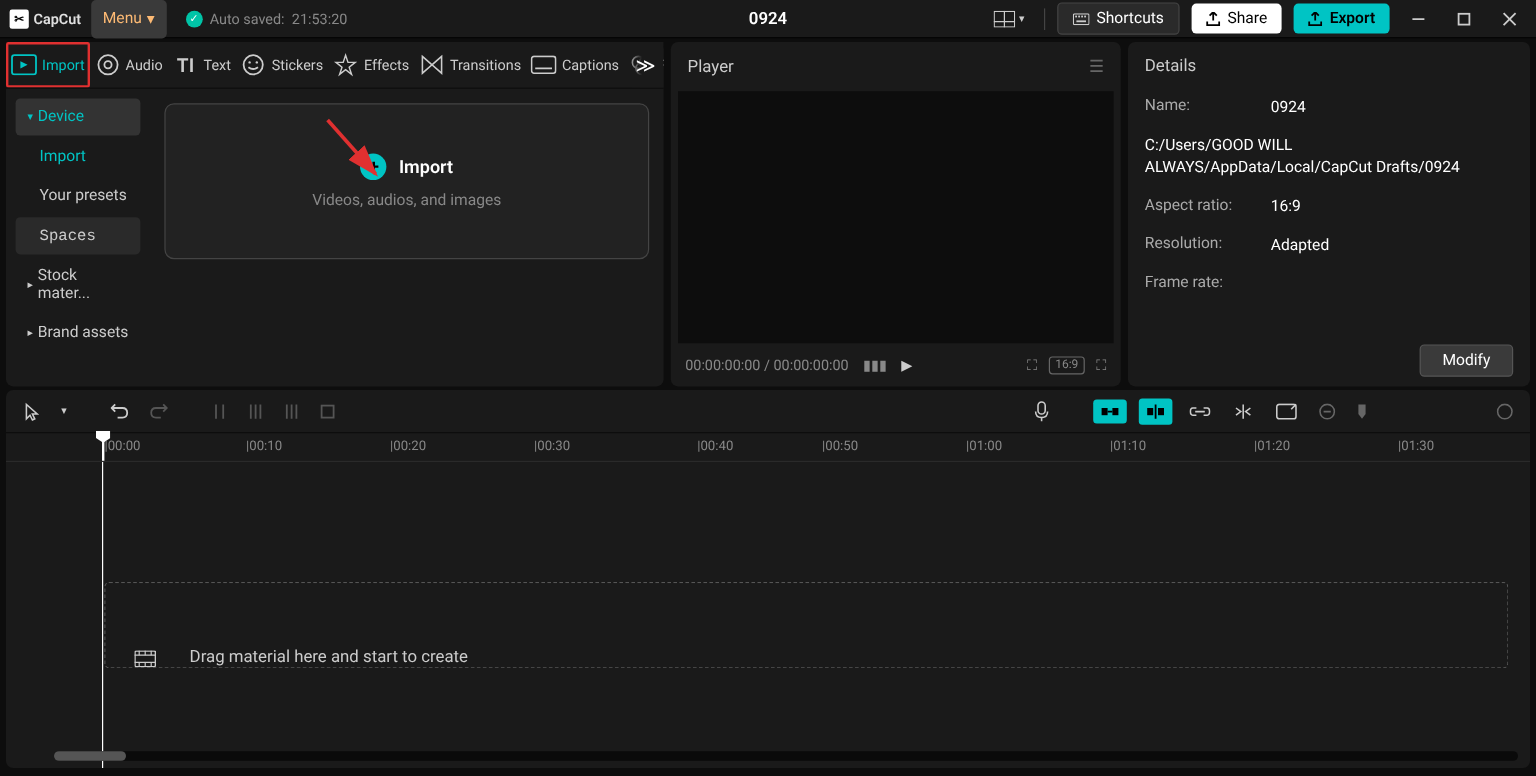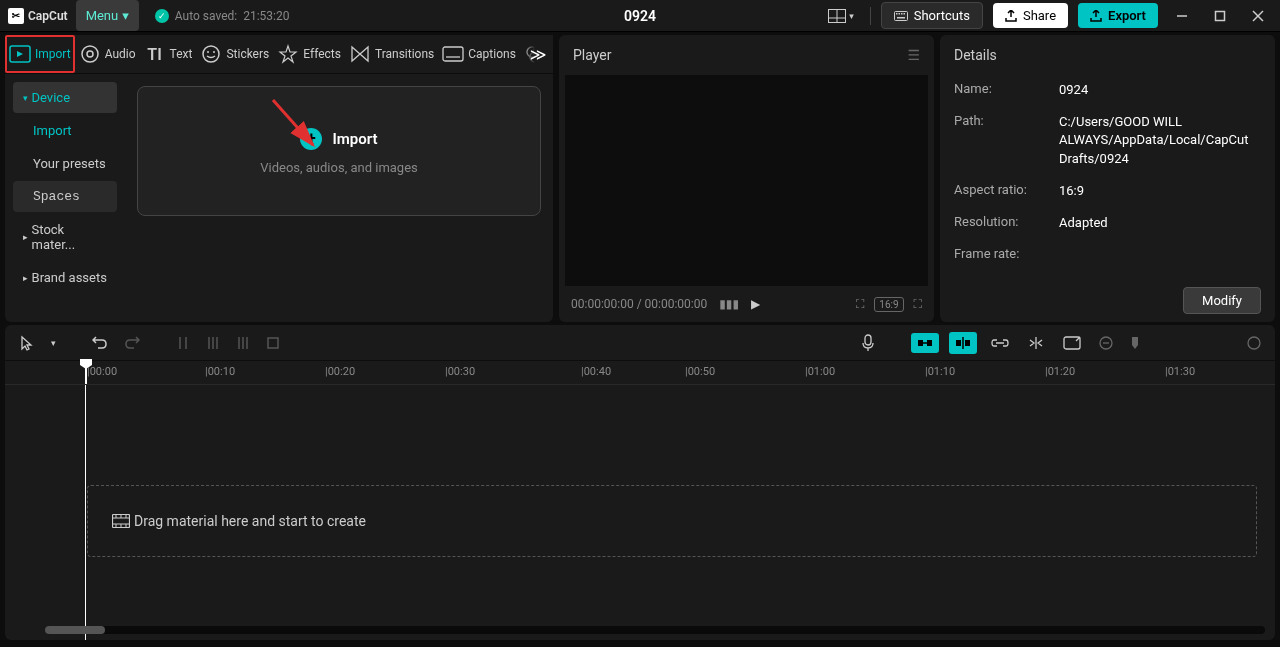--- a/index.html
+++ b/index.html
@@ -2,21 +2,21 @@
 <html><head>
 <meta charset="utf-8">
 <style>
 * { margin: 0; padding: 0; box-sizing: border-box; font-family: -apple-system, BlinkMacSystemFont, "Segoe UI", Roboto, sans-serif; }
 body { background: #0d0d0d; color: #e0e0e0; width: 1280px; height: 647px; overflow: hidden; font-size: 13px; }
 
 
 .topbar { height: 32px; background: #1a1a1a; display: flex; align-items: center; padding: 0 8px; gap: 8px; border-bottom: 1px solid #000; }
 .logo { display: flex; align-items: center; gap: 4px; font-weight: 600; color: #e0e0e0; font-size: 12px; }
 .logo-icon { width: 16px; height: 16px; background: #fff; border-radius: 2px; display: flex; align-items: center; justify-content: center; color: #000; font-size: 10px; font-weight: bold; }
-.menu-btn { background: #3a3a3a; border: none; color: #5eead4; padding: 8px 10px; border-radius: 4px; font-size: 13px; cursor: pointer; display: flex; align-items: center; gap: 4px; }
+.menu-btn { background: #3a3a3a; border: none; color: #fdba74; padding: 8px 10px; border-radius: 4px; font-size: 13px; cursor: pointer; display: flex; align-items: center; gap: 4px; }
 .autosave { color: #888; font-size: 12px; display: flex; align-items: center; gap: 6px; margin-left: 8px; }
 .autosave-dot { width: 14px; height: 14px; background: #00c4a7; border-radius: 50%; display: flex; align-items: center; justify-content: center; color: #fff; font-size: 9px; }
 .project-title { position: absolute; left: 50%; transform: translateX(-50%); font-weight: 600; color: #fff; font-size: 14px; }
 .topbar-right { margin-left: auto; display: flex; align-items: center; gap: 10px; }
 .icon-btn { background: none; border: none; color: #ccc; cursor: pointer; padding: 4px; display: flex; align-items: center; }
 .layout-btn { display: flex; align-items: center; gap: 3px; padding: 4px 6px; }
 .divider-v { width: 1px; height: 18px; background: #444; }
 .pill-btn { background: #2a2a2a; border: 1px solid #444; color: #fff; padding: 5px 12px; border-radius: 4px; font-size: 13px; cursor: pointer; display: flex; align-items: center; gap: 6px; }
 .pill-btn.white { background: #fff; color: #000; border: none; }
 .export-btn { background: #00c4c4; color: #000; border: none; padding: 5px 12px; border-radius: 4px; font-size: 13px; font-weight: 600; cursor: pointer; display: flex; align-items: center; gap: 6px; }
@@ -76,21 +76,21 @@
 .tl-active { background: #00c4c4; color: #000; padding: 4px 6px; border-radius: 3px; }
 .tl-right { margin-left: auto; display: flex; gap: 10px; align-items: center; }
 .tl-right .tl-btn { color: #999; }
 
 .ruler { height: 24px; display: flex; position: relative; padding-left: 80px; font-size: 11px; color: #888; border-bottom: 1px solid #2a2a2a; }
 .ruler-tick { position: absolute; top: 4px; }
 .playhead { position: absolute; left: 80px; top: 0; bottom: 0; width: 2px; background: #fff; }
 .playhead::before { content: ''; position: absolute; top: -2px; left: -5px; width: 12px; height: 10px; background: #fff; clip-path: polygon(0 0, 100% 0, 100% 60%, 50% 100%, 0 60%); }
 
 .timeline-body { flex: 1; position: relative; overflow: hidden; }
-.drop-zone { position: absolute; top: 100px; left: 82px; right: 18px; height: 72px; border: 1px dashed #555; border-radius: 4px; display: flex; align-items: center; padding-left: 24px; gap: 4px; color: #ccc; font-size: 14px; }
+.drop-zone { position: absolute; top: 100px; left: 82px; right: 18px; height: 72px; border: 1px dashed #555; border-radius: 4px; display: flex; align-items: flex-end; padding-left: 24px; gap: 28px; color: #ccc; font-size: 14px; }
 .scrollbar-h { position: absolute; bottom: 6px; left: 40px; right: 10px; height: 8px; background: #0a0a0a; border-radius: 4px; }
 .scrollbar-thumb { position: absolute; left: 0; width: 60px; height: 100%; background: #555; border-radius: 4px; }
 
 svg { display: block; }
 </style>
 </head>
 <body>
 
 <div class="topbar">
   <div class="logo">
@@ -313,21 +313,20 @@
   <div class="panel details-panel">
     <div class="panel-header">
       <span>Details</span>
     </div>
     <div class="details-body">
       <div class="detail-row">
           <span class="detail-label">Name:</span>
           <span class="detail-value">0924</span>
         </div>
       <div class="detail-row">
-          <span class="detail-label">Path:</span>
           <span class="detail-value">C:/Users/GOOD WILL ALWAYS/AppData/Local/CapCut Drafts/0924</span>
         </div>
       <div class="detail-row">
           <span class="detail-label">Aspect ratio:</span>
           <span class="detail-value">16:9</span>
         </div>
       <div class="detail-row">
           <span class="detail-label">Resolution:</span>
           <span class="detail-value">Adapted</span>
         </div>

